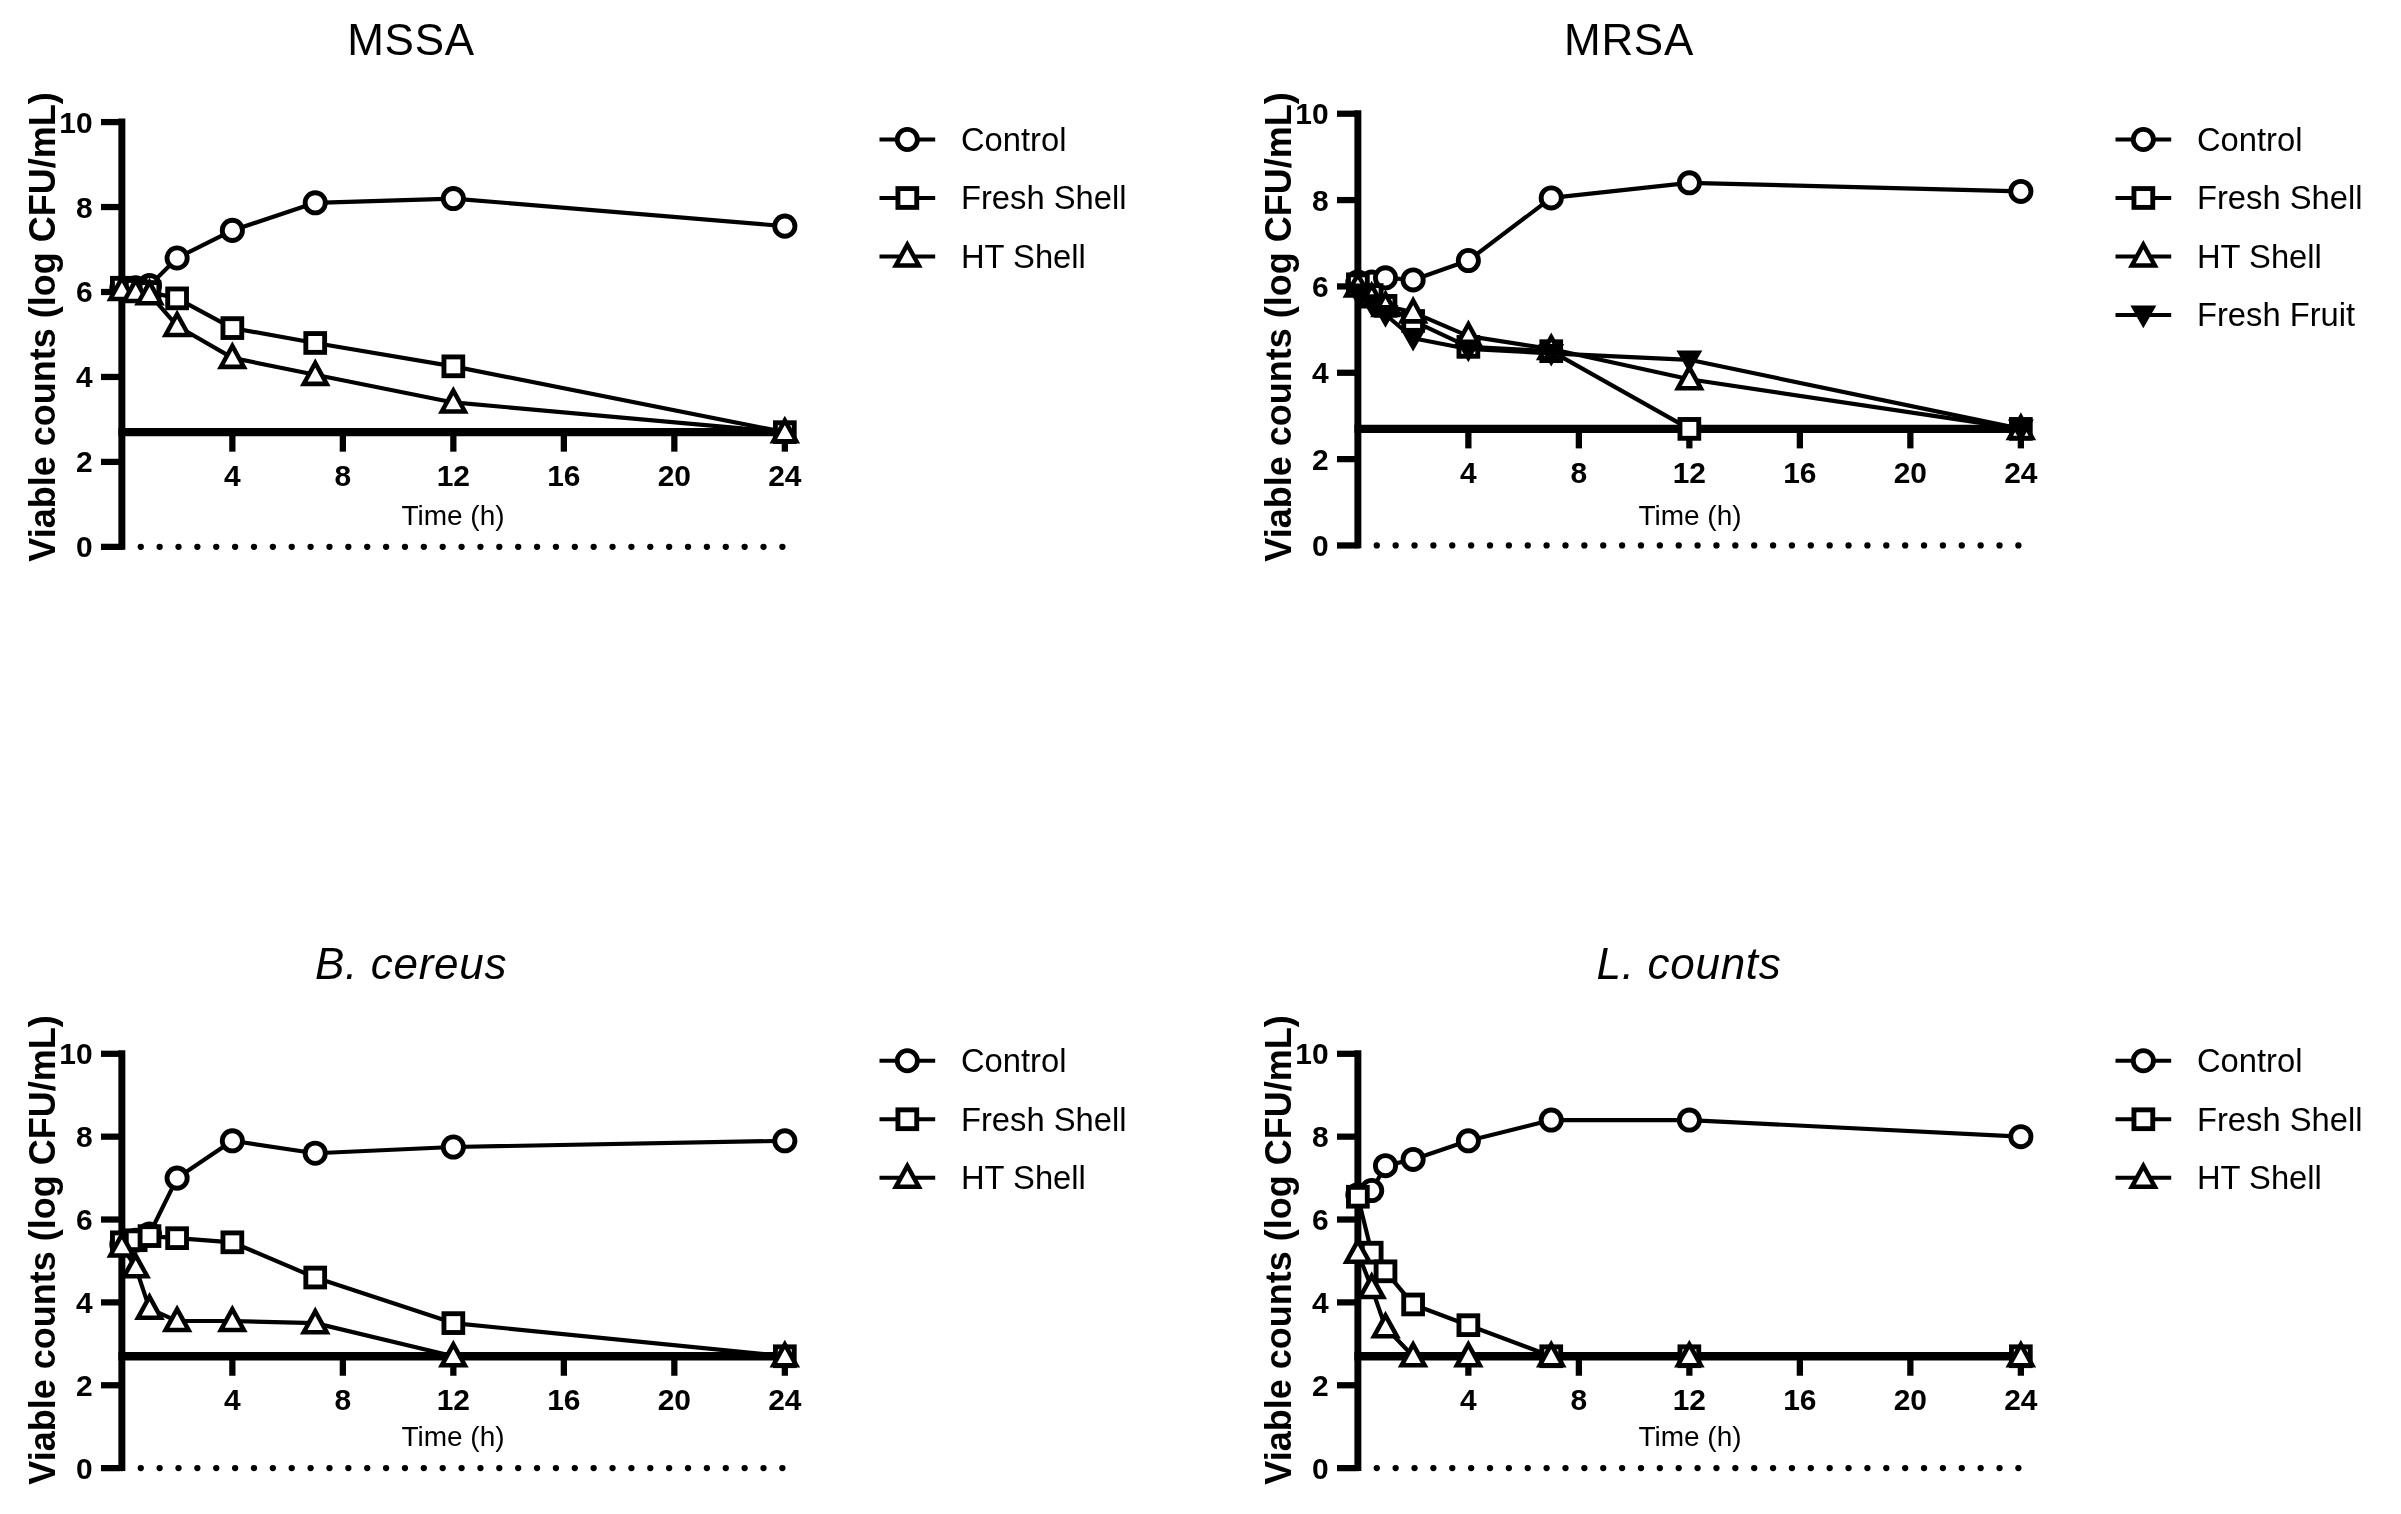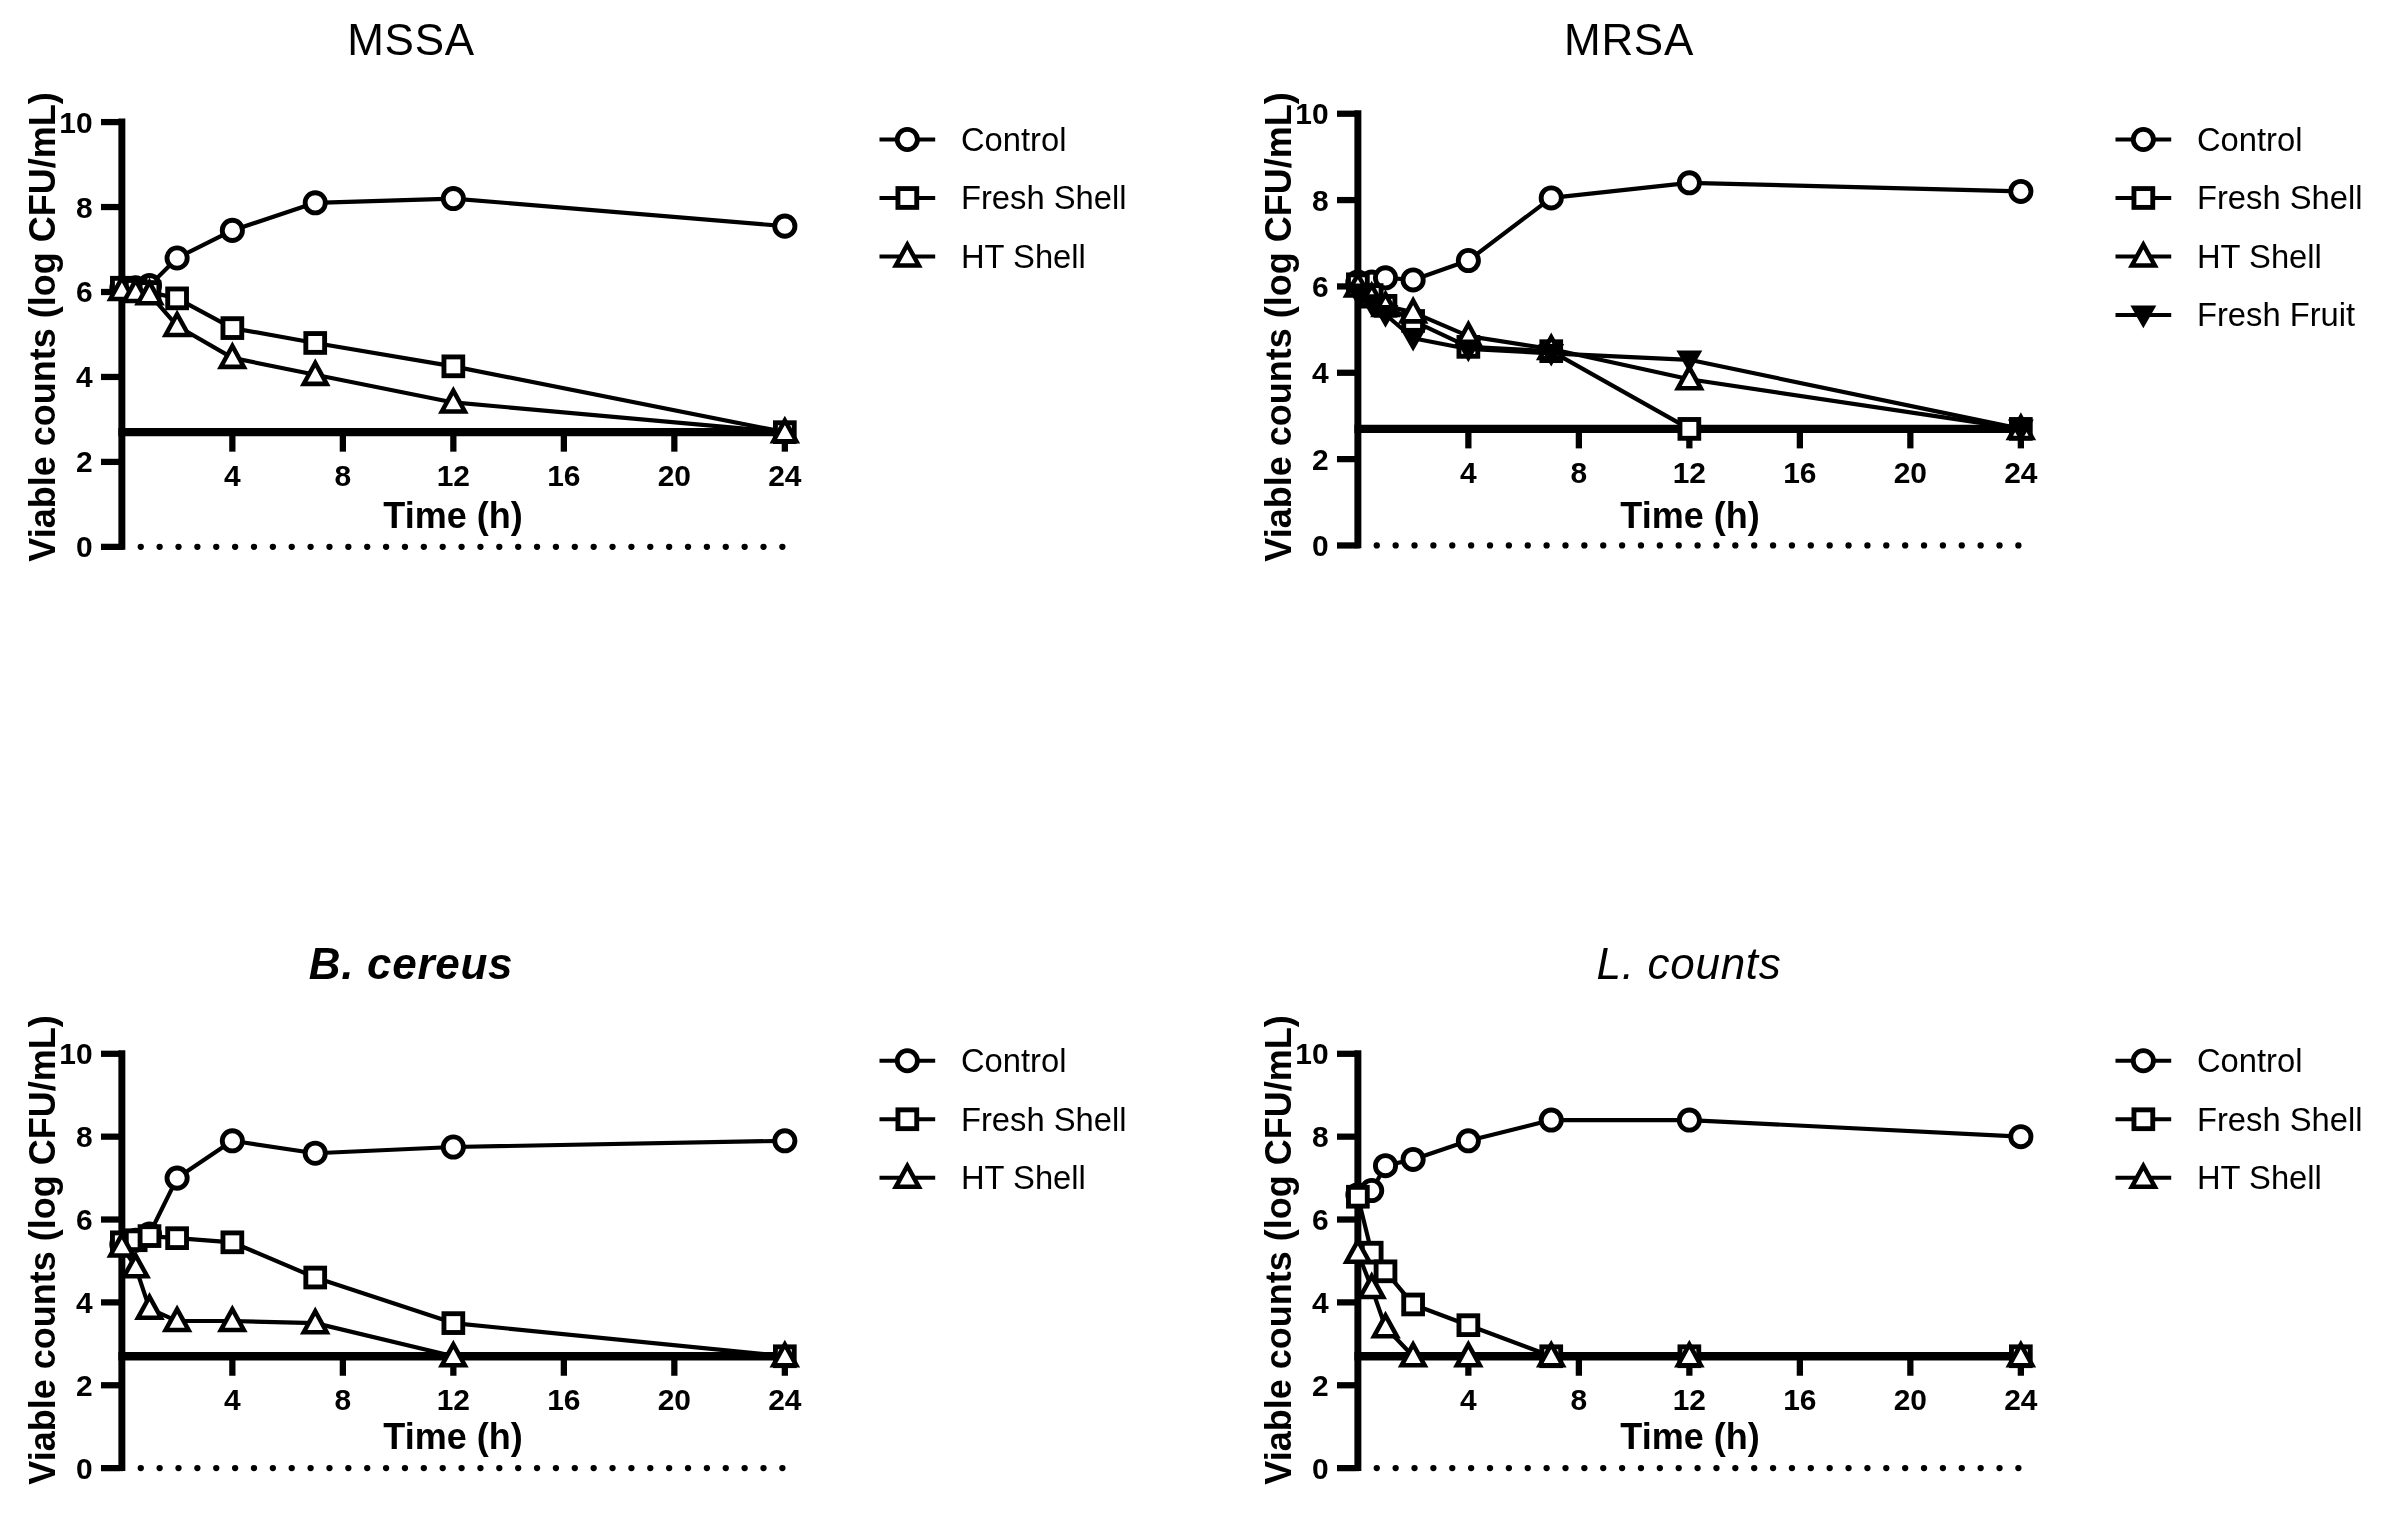--- a/index.html
+++ b/index.html
@@ -3,21 +3,21 @@
 <meta charset="utf-8">
 <style>
   html,body{margin:0;padding:0;background:#ffffff;}
   .fig{position:relative;width:2401px;height:1515px;background:#fff;overflow:hidden;
        font-family:"Liberation Sans", sans-serif;color:#000;}
   #canvas{position:absolute;left:0;top:0;}
   .title{position:absolute;transform:translate(-50%,-50%);font-size:44px;font-weight:400;
          white-space:nowrap;letter-spacing:0.7px;}
   .ylabel{position:absolute;transform:translate(-50%,-50%) rotate(-90deg);font-size:36px;
           font-weight:bold;white-space:nowrap;}
-  .xlabel{position:absolute;transform:translate(-50%,-50%);font-size:36px;font-weight:bold;
+  .xlabel{position:absolute;transform:translate(-50%,-50%);font-size:28px;font-weight:normal;
           white-space:nowrap;}
   svg text{font-family:"Liberation Sans", sans-serif;fill:#000;}
   .ticktxt{font-size:43px;font-weight:bold;}
   .legtxt{font-size:47px;font-weight:400;}
 </style>
 </head>
 <body>
 
 <div class="fig">
   <svg id="canvas" width="2401" height="1515" viewBox="0 0 3448 2175">
@@ -324,21 +324,21 @@
           <text x="3155" y="1607" text-anchor="start" dominant-baseline="central" class="legtxt">Fresh Shell</text>
           <line x1="3038" y1="1691" x2="3118" y2="1691" stroke="#000000" stroke-width="6"></line>
           <polygon points="3078,1674 3061.5,1704 3094.5,1704" fill="#fff" stroke="#000000" stroke-width="6.5"></polygon>
           <text x="3155" y="1691" text-anchor="start" dominant-baseline="central" class="legtxt">HT Shell</text>
         </g>
       </g>
     </svg>
 
   <div class="title" style="left:411px;top:40px">MSSA</div>
   <div class="title" style="left:1629px;top:40px">MRSA</div>
-  <div class="title" style="left: 411px; top: 964px; font-style: italic; font-weight: bold;">B. cereus</div>
+  <div class="title" style="left: 411px; top: 964px; font-style: italic;">B. cereus</div>
   <div class="title" style="left: 1689px; top: 964px; font-style: italic;">L. counts</div>
 
   <div class="ylabel" style="left:43px;top:327px">Viable counts (log CFU/mL)</div>
   <div class="ylabel" style="left:1279px;top:327px">Viable counts (log CFU/mL)</div>
   <div class="ylabel" style="left:43px;top:1250px">Viable counts (log CFU/mL)</div>
   <div class="ylabel" style="left:1279px;top:1250px">Viable counts (log CFU/mL)</div>
 
   <div class="xlabel" style="left:453px;top:516px">Time (h)</div>
   <div class="xlabel" style="left:1690px;top:516px">Time (h)</div>
   <div class="xlabel" style="left:453px;top:1437px">Time (h)</div>

